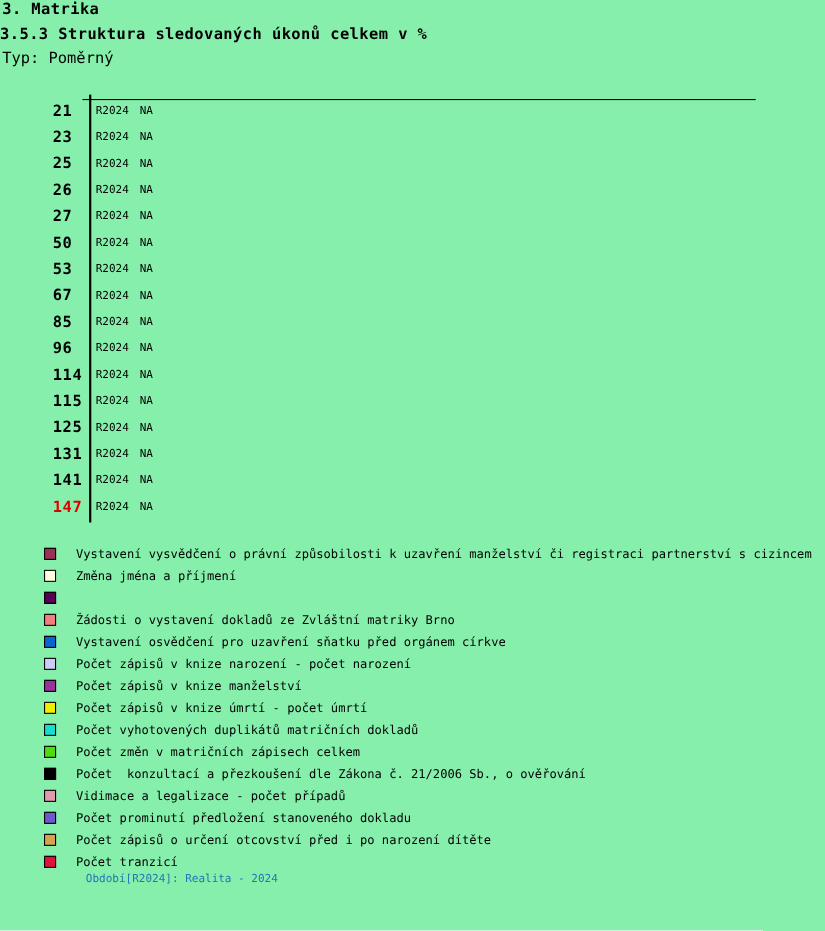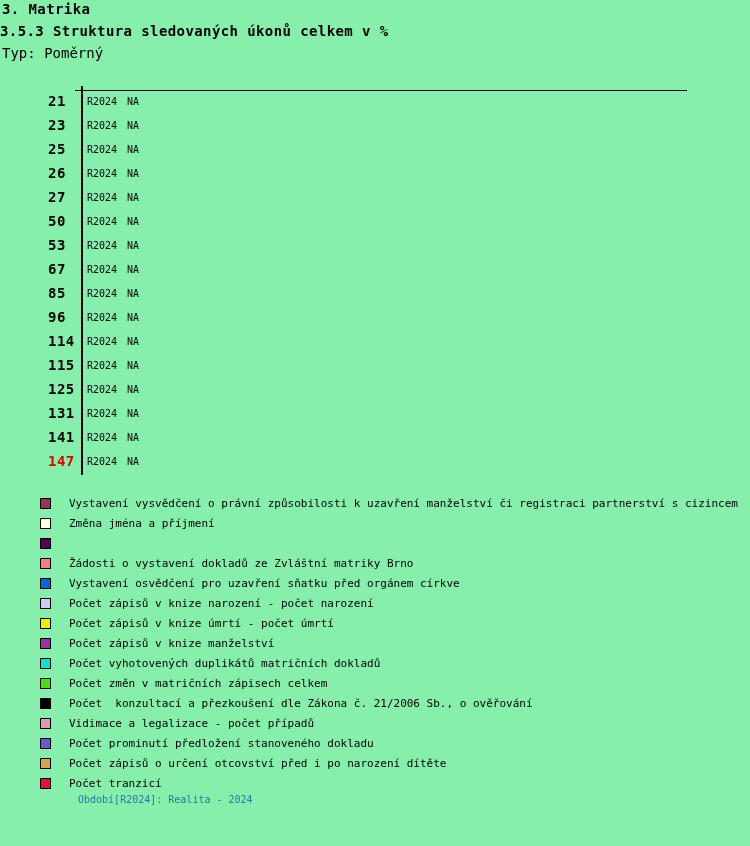--- a/index.html
+++ b/index.html
@@ -159,30 +159,30 @@
     <span class="swatch" style="background: rgb(10, 100, 210);"></span>
     <span class="legend-label">Vystavení osvědčení pro uzavření sňatku před orgánem církve</span>
   </div>
 
   <div class="legend-item">
     <span class="swatch" style="background: rgb(204, 204, 245);"></span>
     <span class="legend-label">Počet zápisů v knize narození - počet narození</span>
   </div>
 
   <div class="legend-item">
+    <span class="swatch" style="background: rgb(153, 51, 153);"></span>
+    <span class="legend-label">Počet zápisů v knize manželství</span>
+  </div>
+
+  <div class="legend-item">
     <span class="swatch" style="background: rgb(238, 238, 0);"></span>
     <span class="legend-label">Počet zápisů v knize úmrtí - počet úmrtí</span>
   </div>
 
   <div class="legend-item">
-    <span class="swatch" style="background: rgb(153, 51, 153);"></span>
-    <span class="legend-label">Počet zápisů v knize manželství</span>
-  </div>
-
-  <div class="legend-item">
     <span class="swatch" style="background: rgb(20, 223, 206);"></span>
     <span class="legend-label">Počet vyhotovených duplikátů matričních dokladů</span>
   </div>
 
   <div class="legend-item">
     <span class="swatch" style="background: rgb(76, 221, 17);"></span>
     <span class="legend-label">Počet změn v matričních zápisech celkem</span>
   </div>
 
   <div class="legend-item">

